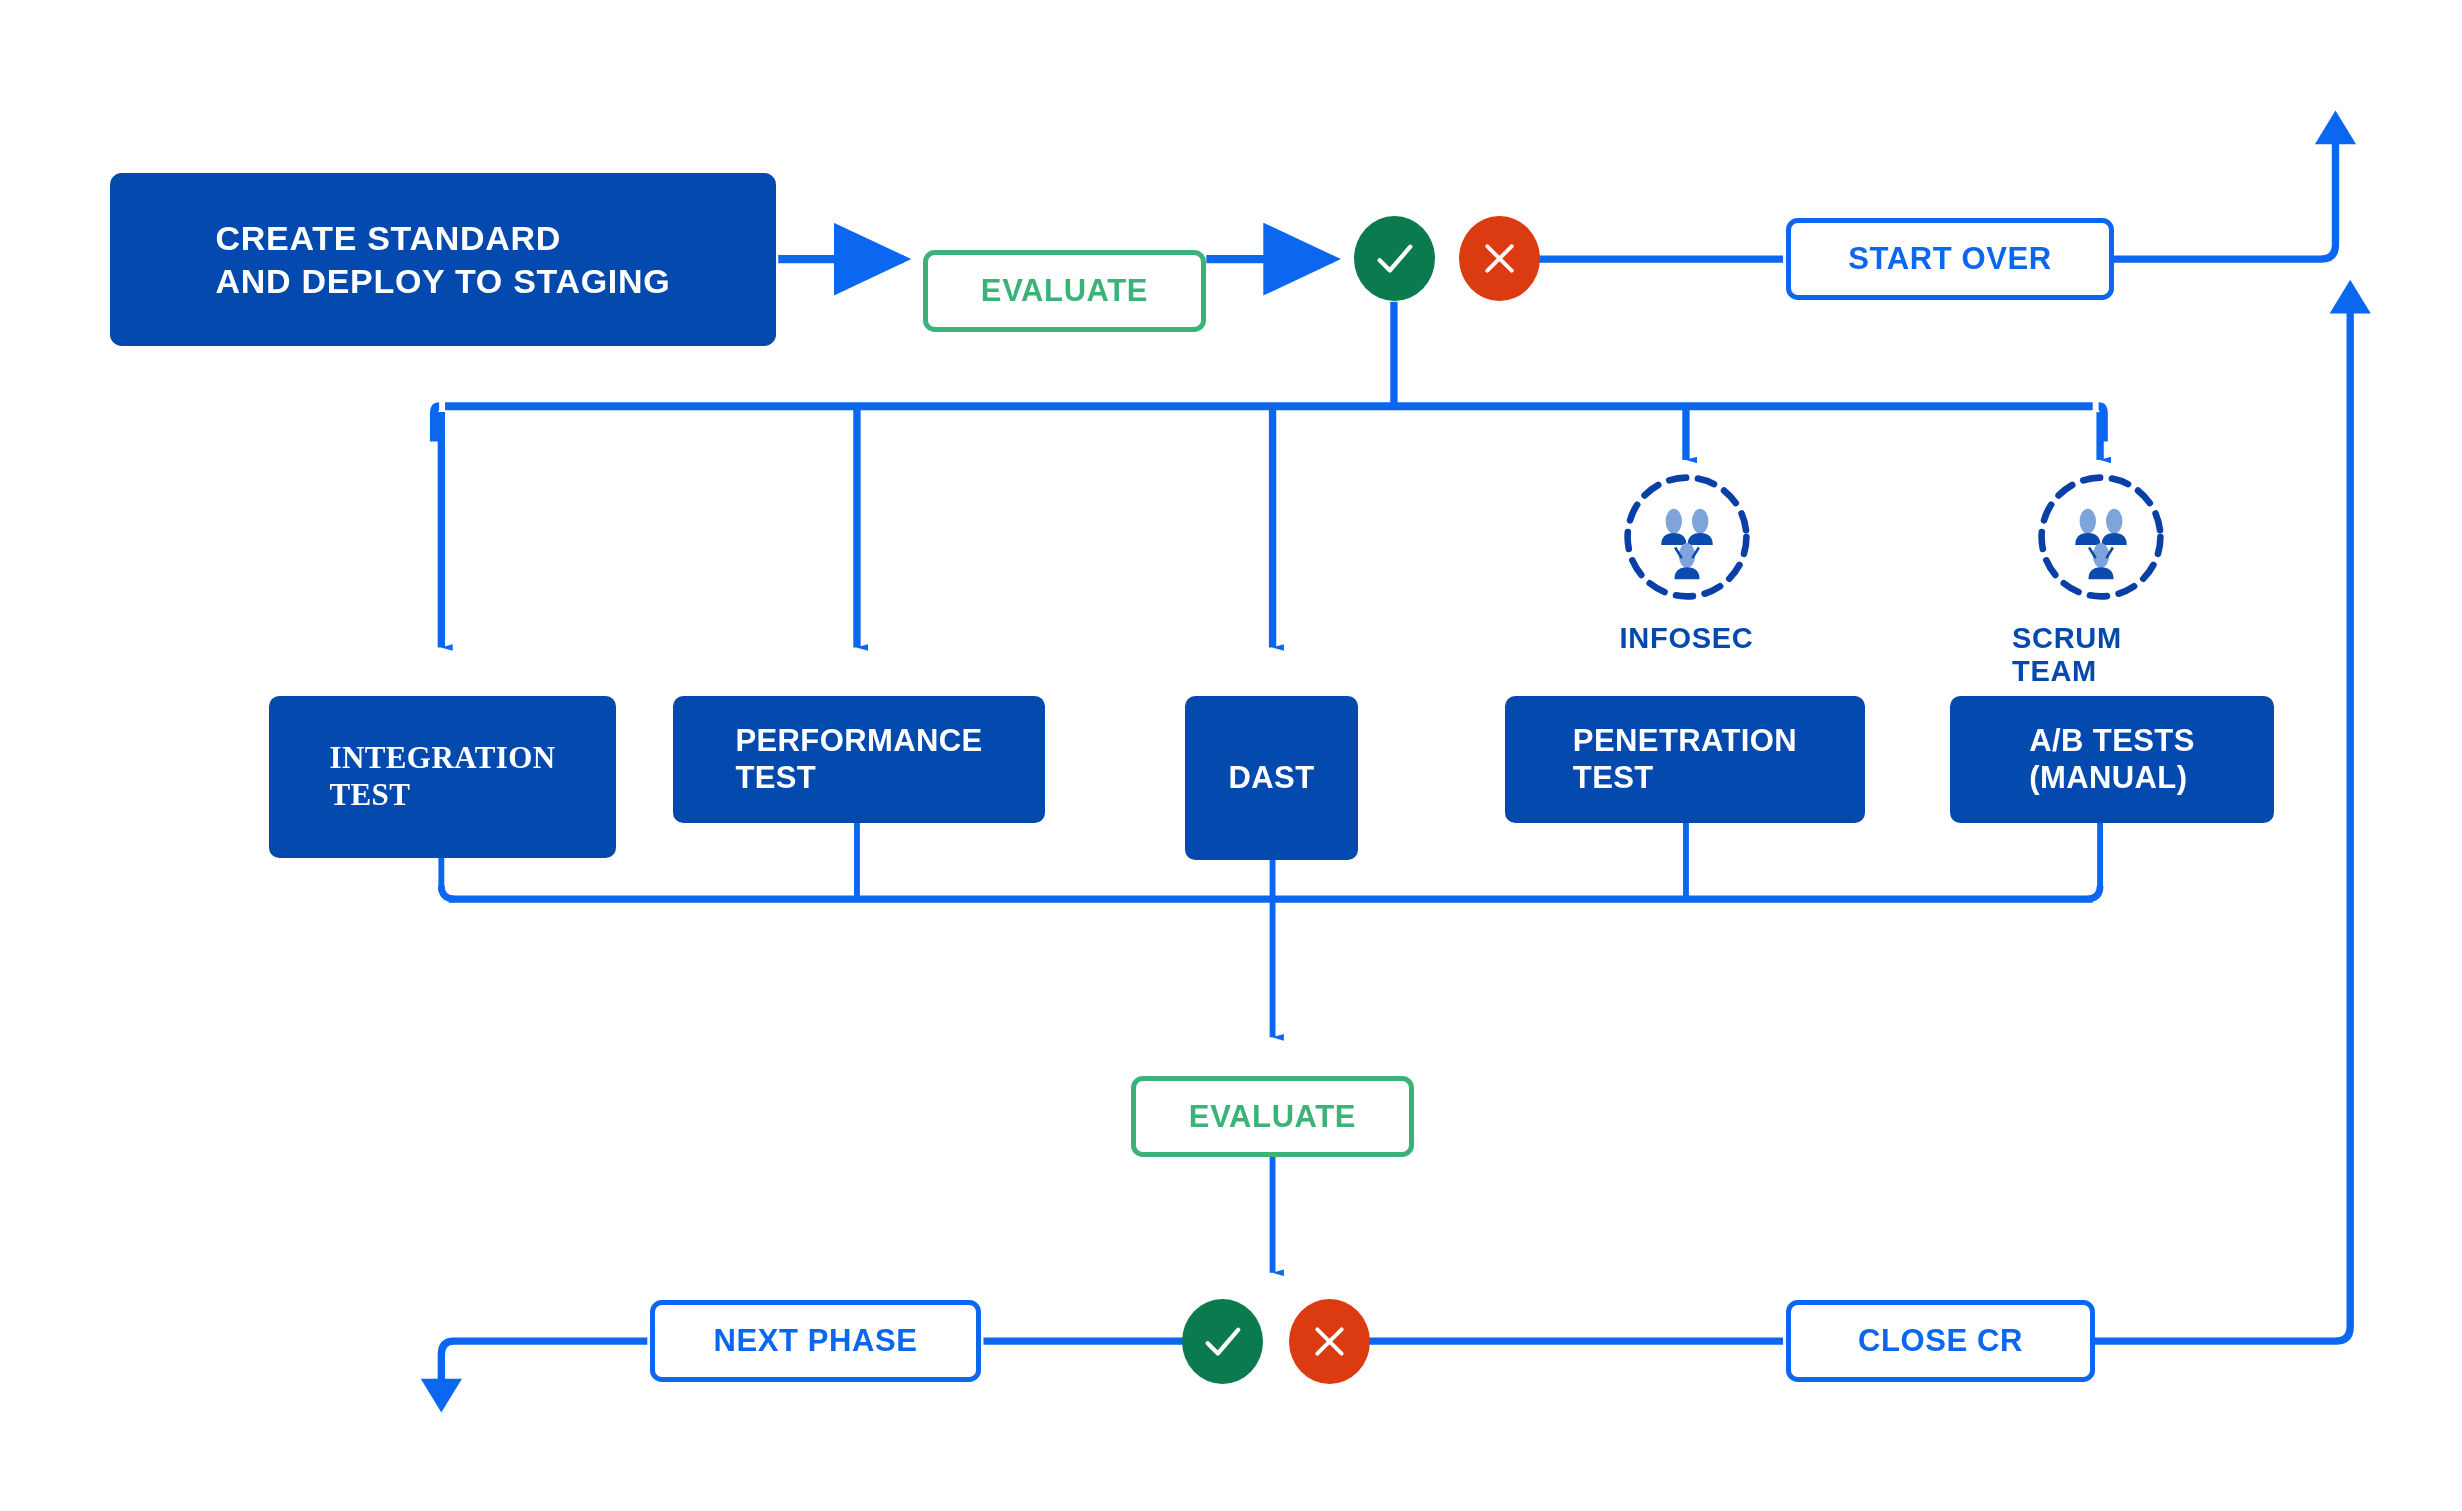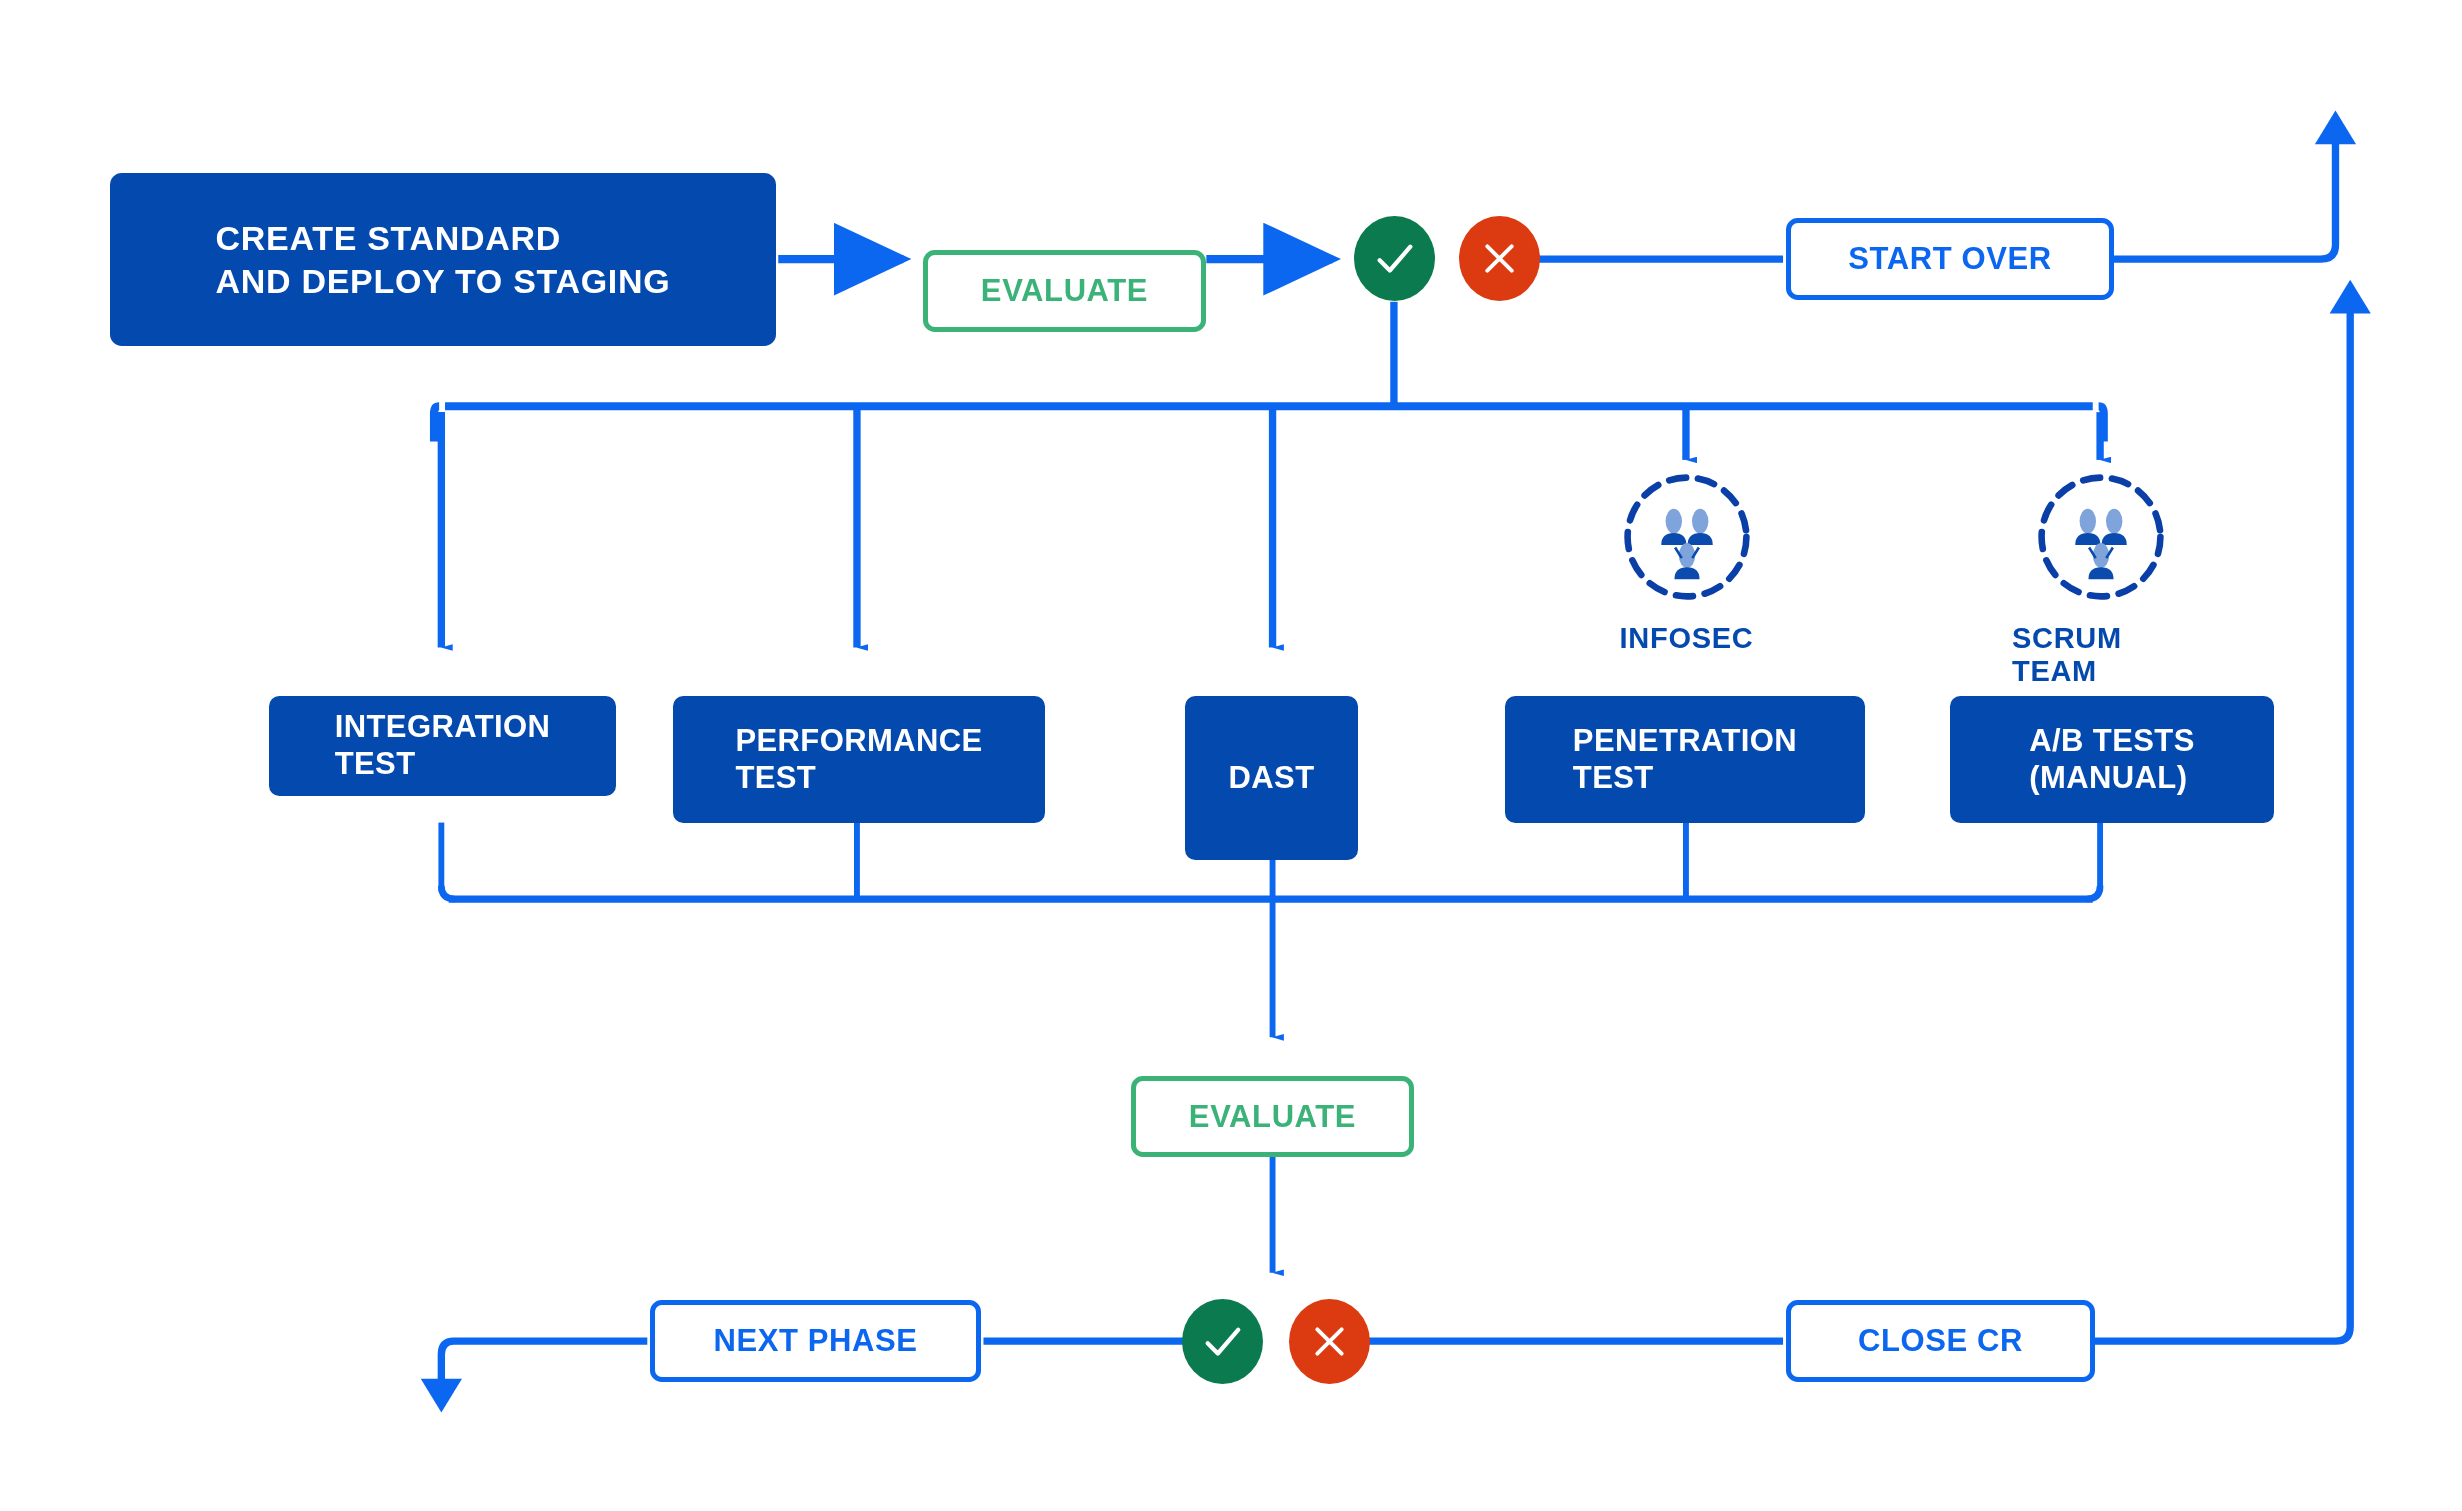--- a/index.html
+++ b/index.html
@@ -158,21 +158,21 @@
       <path d="M30.5 56 Q30.5 47 40 47 Q49.5 47 49.5 56 Z" fill="#0A4BAD"></path>
       <ellipse cx="60" cy="38" rx="6.2" ry="9.4" fill="#7FA3DB"></ellipse>
       <path d="M50.5 56 Q50.5 47 60 47 Q69.5 47 69.5 56 Z" fill="#0A4BAD"></path>
       <ellipse cx="50" cy="64" rx="6.2" ry="9.4" fill="#7FA3DB"></ellipse>
       <path d="M40.5 82 Q40.5 73 50 73 Q59.5 73 59.5 82 Z" fill="#0A4BAD"></path>
       <path d="M41 58 L46 66 M59 58 L54 66" stroke="#0A4BAD" stroke-width="2" fill="none"></path>
     </svg>
     <span class="persona-label">SCRUM TEAM</span>
   </div>
 
-  <div class="node proc test" style="left:269px;top:696px;width:347px;height:100px;">
+  <div class="node proc test" style="left:269px;top:696px;width:347px;height:162px;font-family:Liberation Serif, serif;">
     <div>
       <div>INTEGRATION</div>
       <div>TEST</div>
     </div>
   </div>
 
   <div class="node proc test" style="left:673px;top:696px;width:372px;height:127px;">
     <div>
       <div>PERFORMANCE</div>
       <div>TEST</div>

